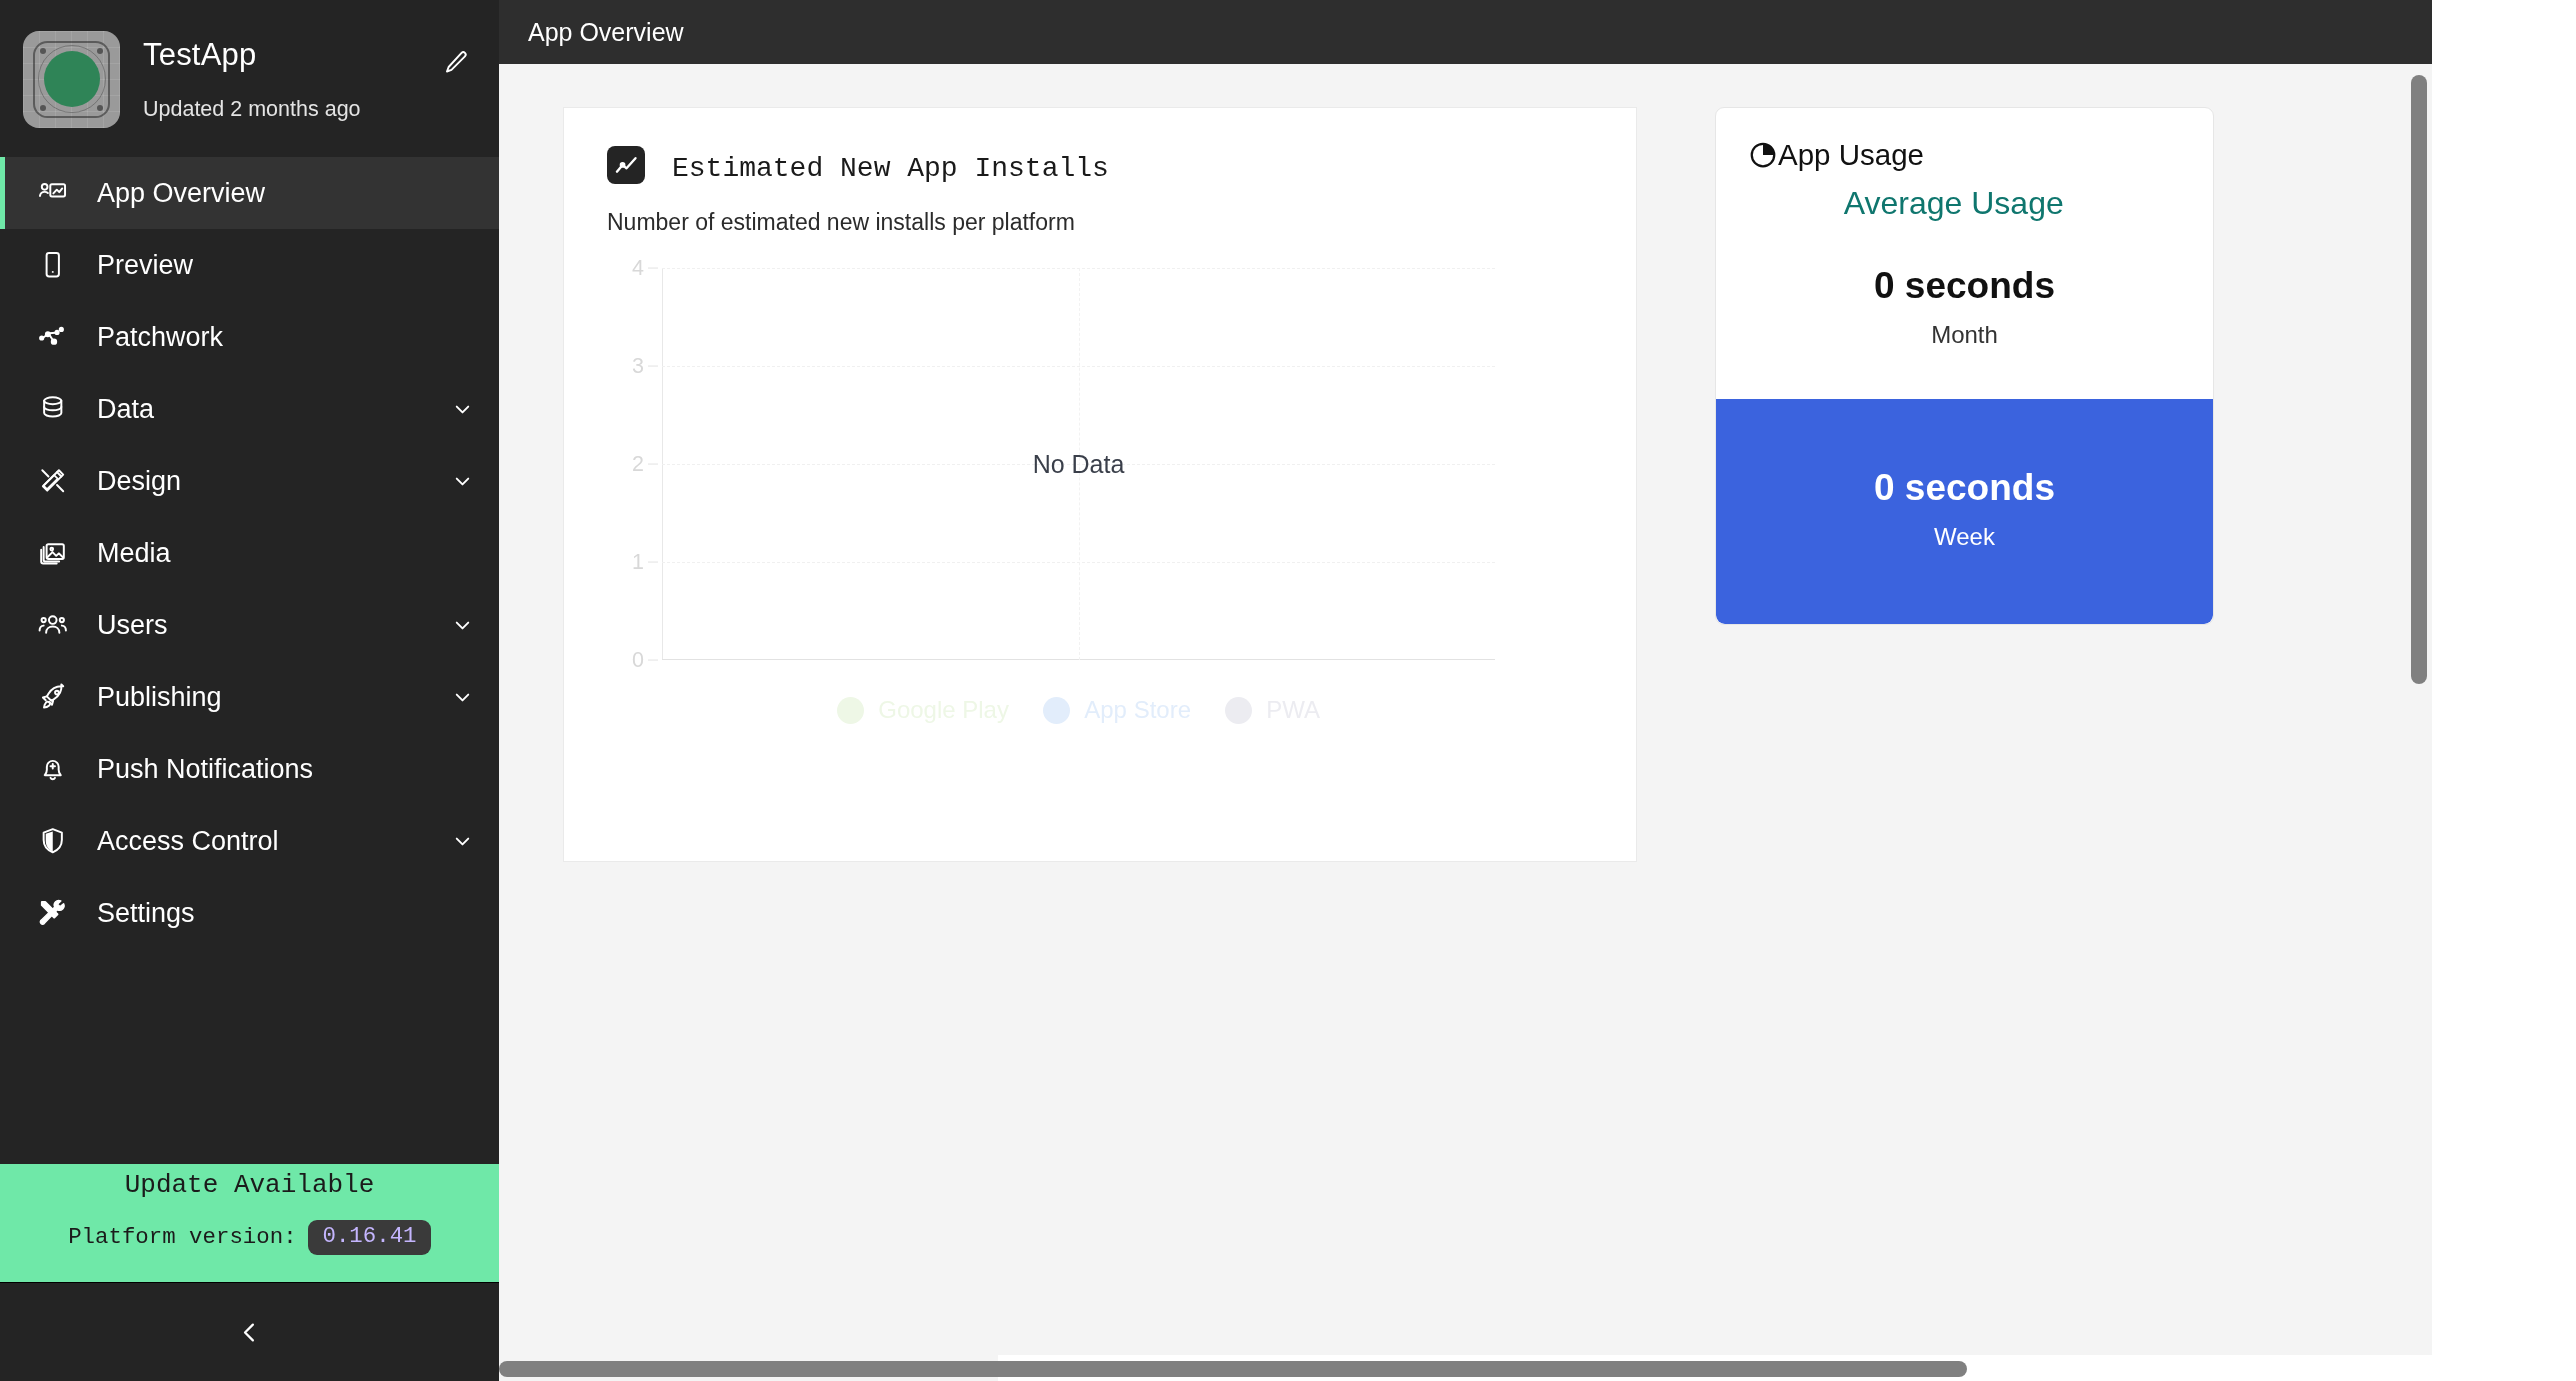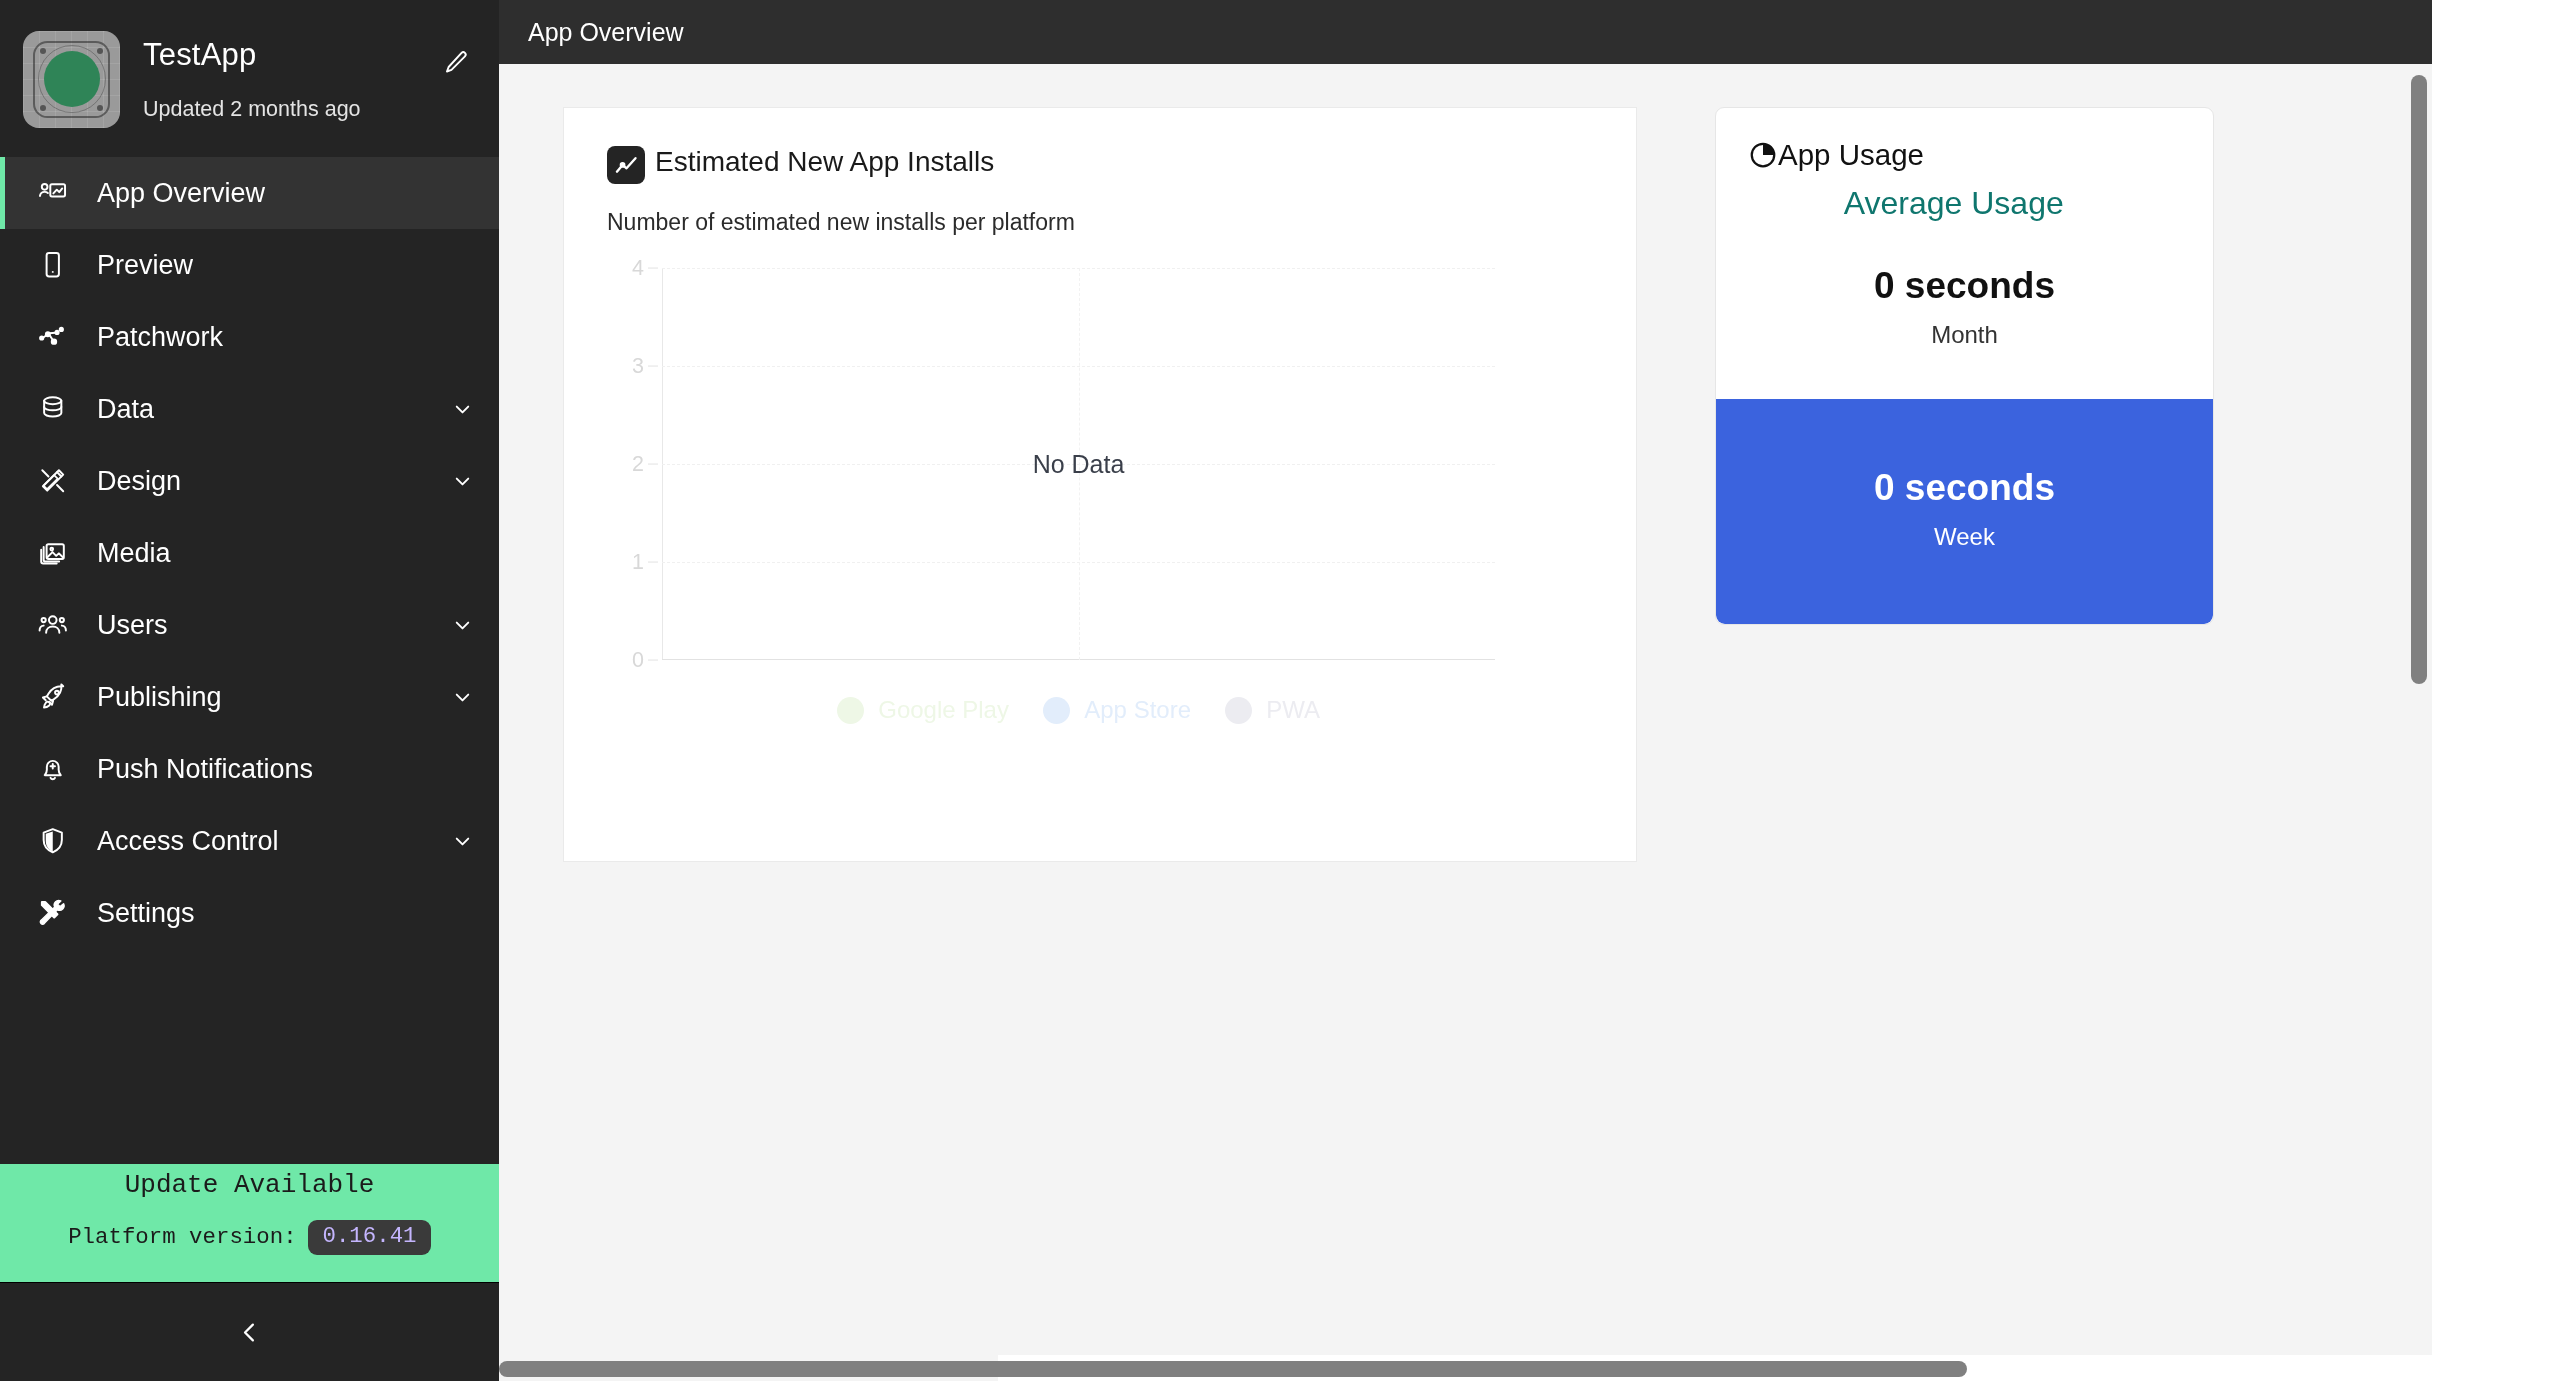--- a/index.html
+++ b/index.html
@@ -145,21 +145,21 @@
   .row-top { display: flex; align-items: flex-start; gap: 0; }
 
   .card {
     background: #ffffff;
     border: 0.9px solid #eaeaea;
   }
   .card-installs {
     width: 1074px; height: 755px; flex: 0 0 1074px;
     padding: 38px 43px 0 43px;
   }
-  .card-head { display: flex; align-items: flex-start; gap: 10px; }
+  .card-head { display: flex; align-items: flex-end; gap: 27px; font-family: Liberation Mono, monospace; }
   .chart-icon-sq {
     width: 38px; height: 38px; border-radius: 8px;
     background: #242424; flex: 0 0 38px;
     display: flex; align-items: center; justify-content: center;
   }
   .card-title { font-size: 28px; color: #1a1a1a; font-weight: 400; }
   .card-sub {
     font-size: 23px; color: #2b2b2b; margin-top: 25px; font-weight: 400;
   }
 

